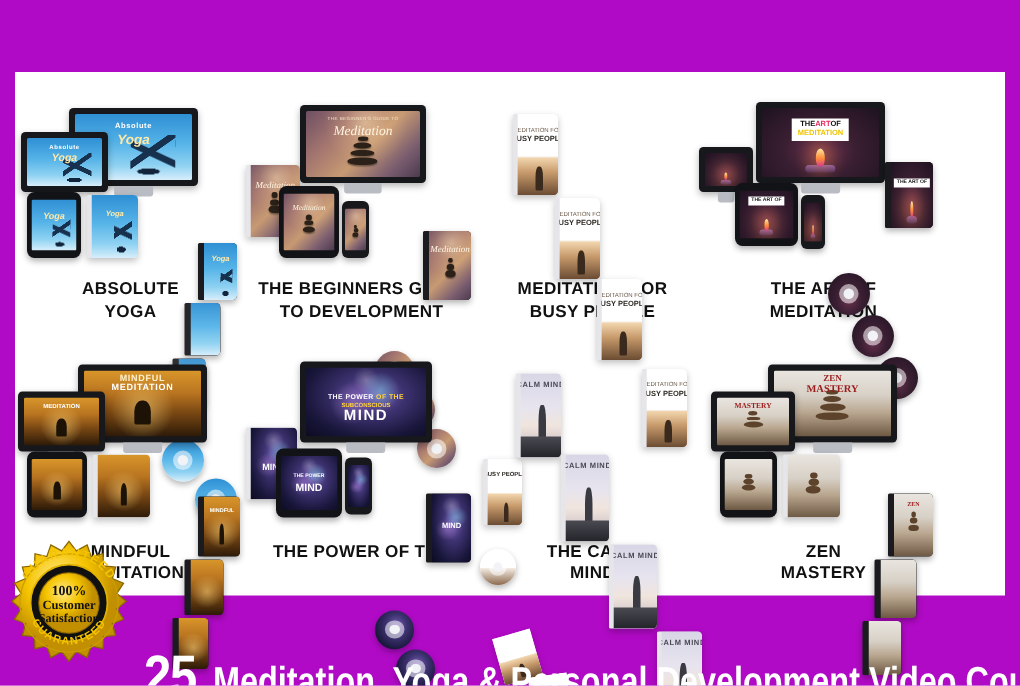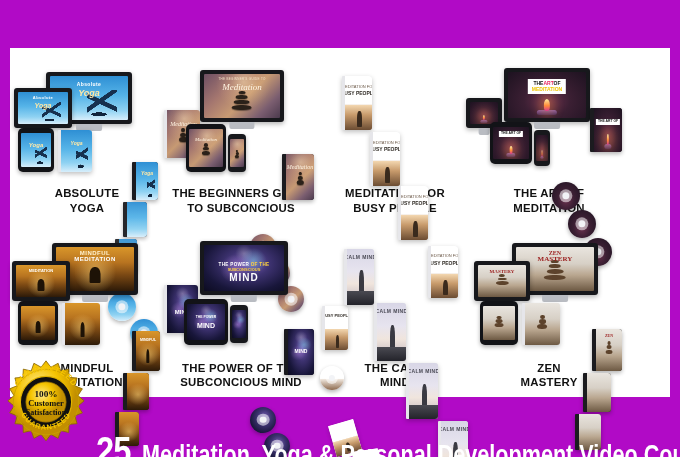--- a/index.html
+++ b/index.html
@@ -361,21 +361,21 @@
               </div>
                 </div>
             </div>
             <div class="obj disc t-medit" style="left:86px;top:78px;width:26px;height:26px;"></div>
             <div class="obj disc t-medit" style="left:100px;top:78px;width:26px;height:26px;"></div>
             <div class="obj disc t-medit" style="left:114px;top:78px;width:26px;height:26px;"></div>
           </div>
         </div>
         <div class="title">
           <span class="ln">THE BEGINNERS GUIDE</span>
-          <span class="ln">TO SUBCONCIOUS</span>
+          <span class="ln">TO DEVELOPMENT</span>
         </div>
       </div>
 
       <div class="cell">
         <div class="shot">
           <div class="stage">
             <div class="obj book" style="left:24px;top:14px;width:30px;height:54px;">
               <div class="scr">
                   <div class="art t-busy">
                     <div class="photo"></div>
@@ -615,21 +615,20 @@
               </div>
                 </div>
             </div>
             <div class="obj disc t-sub" style="left:86px;top:76px;width:26px;height:26px;"></div>
             <div class="obj disc t-sub" style="left:100px;top:76px;width:26px;height:26px;"></div>
 
           </div>
         </div>
         <div class="title">
           <span class="ln">THE POWER OF THE</span>
-          <span class="ln">SUBCONCIOUS MIND</span>
         </div>
       </div>
 
       <div class="cell">
         <div class="shot">
           <div class="stage">
             <div class="obj book" style="left:26px;top:12px;width:30px;height:56px;">
               <div class="scr">
                   <div class="art t-calm">
                     <div class="fig"></div>

